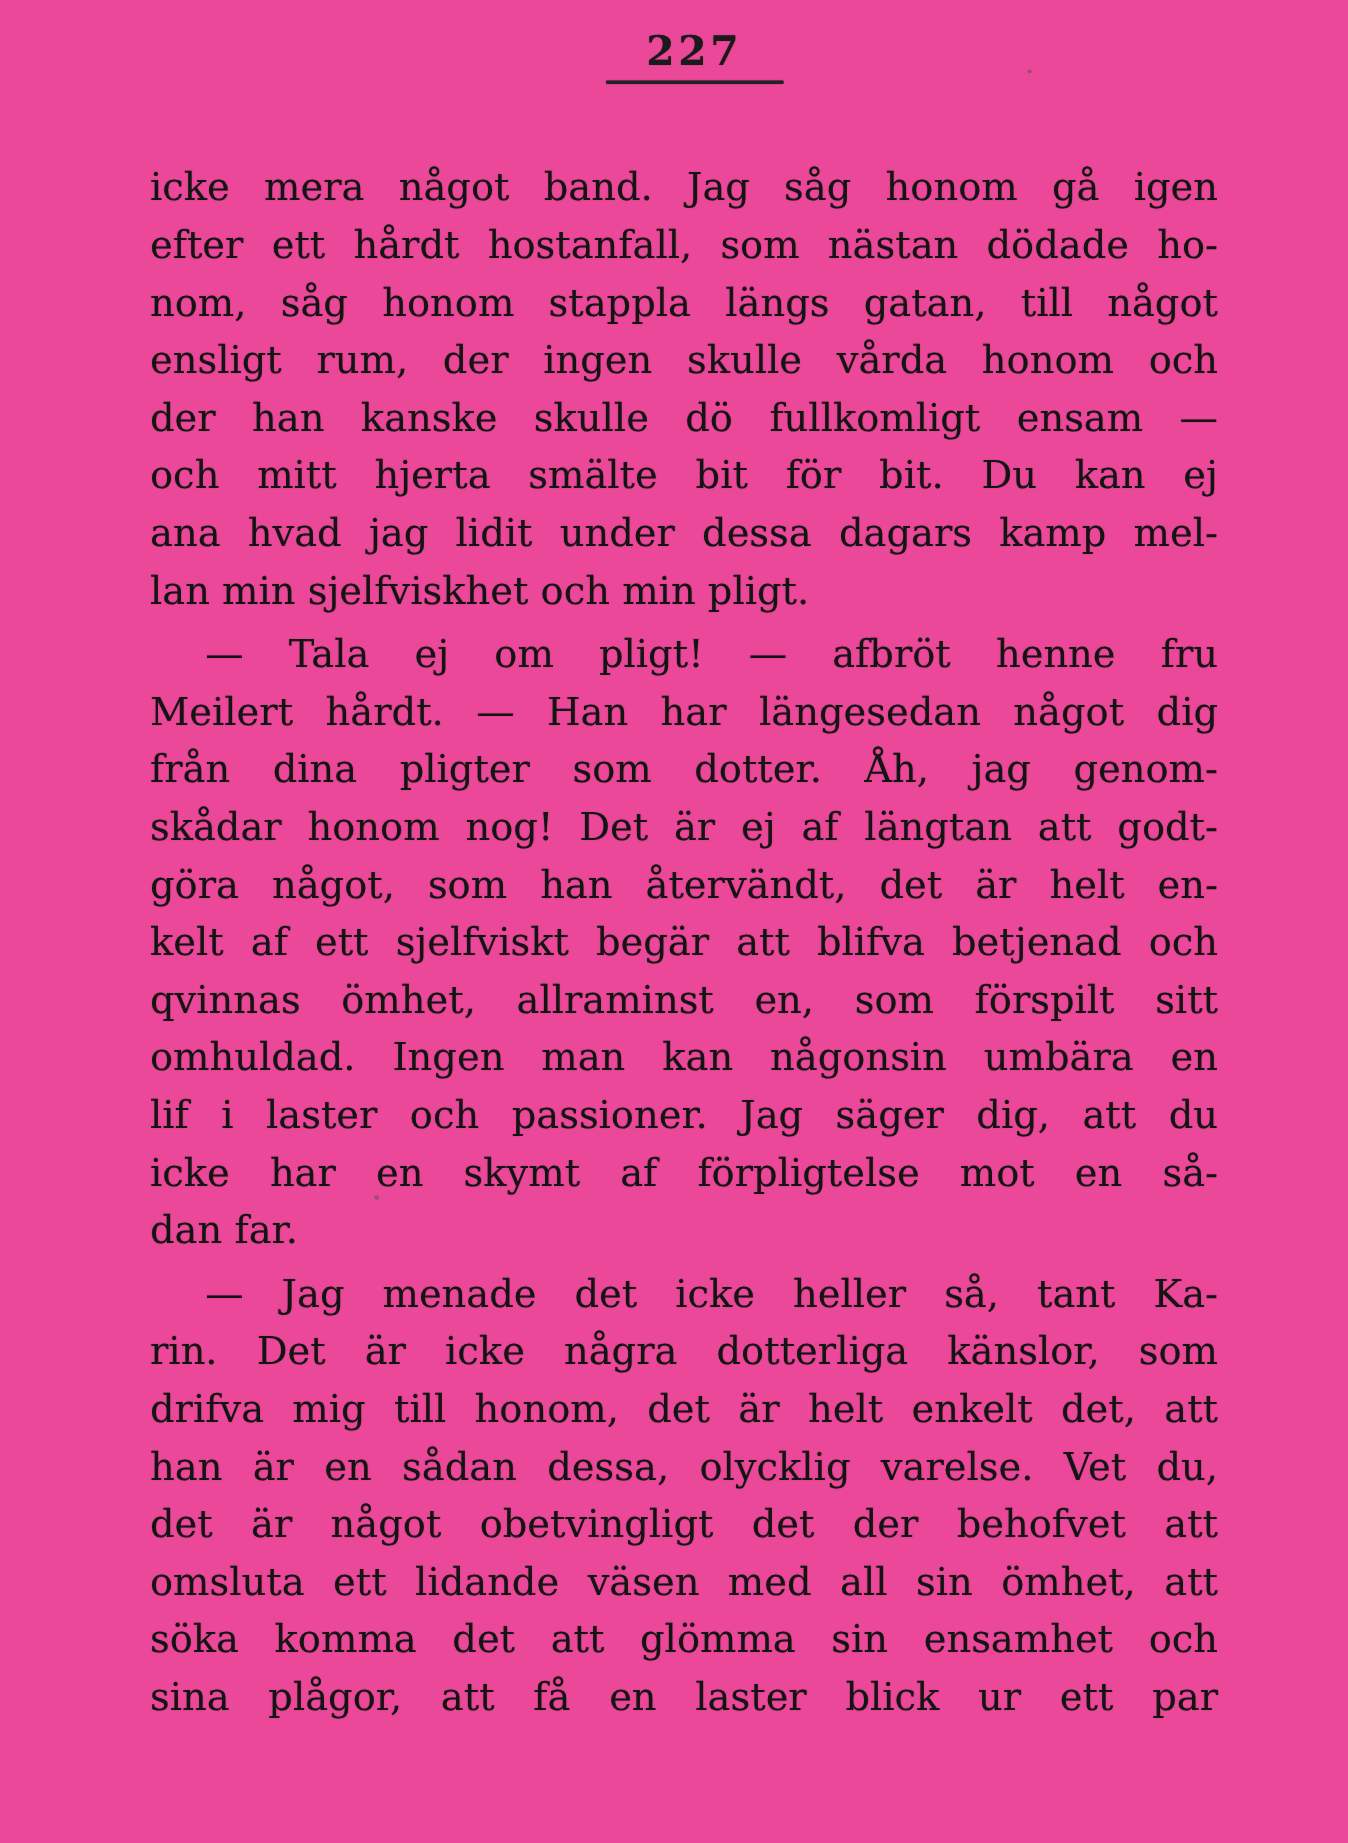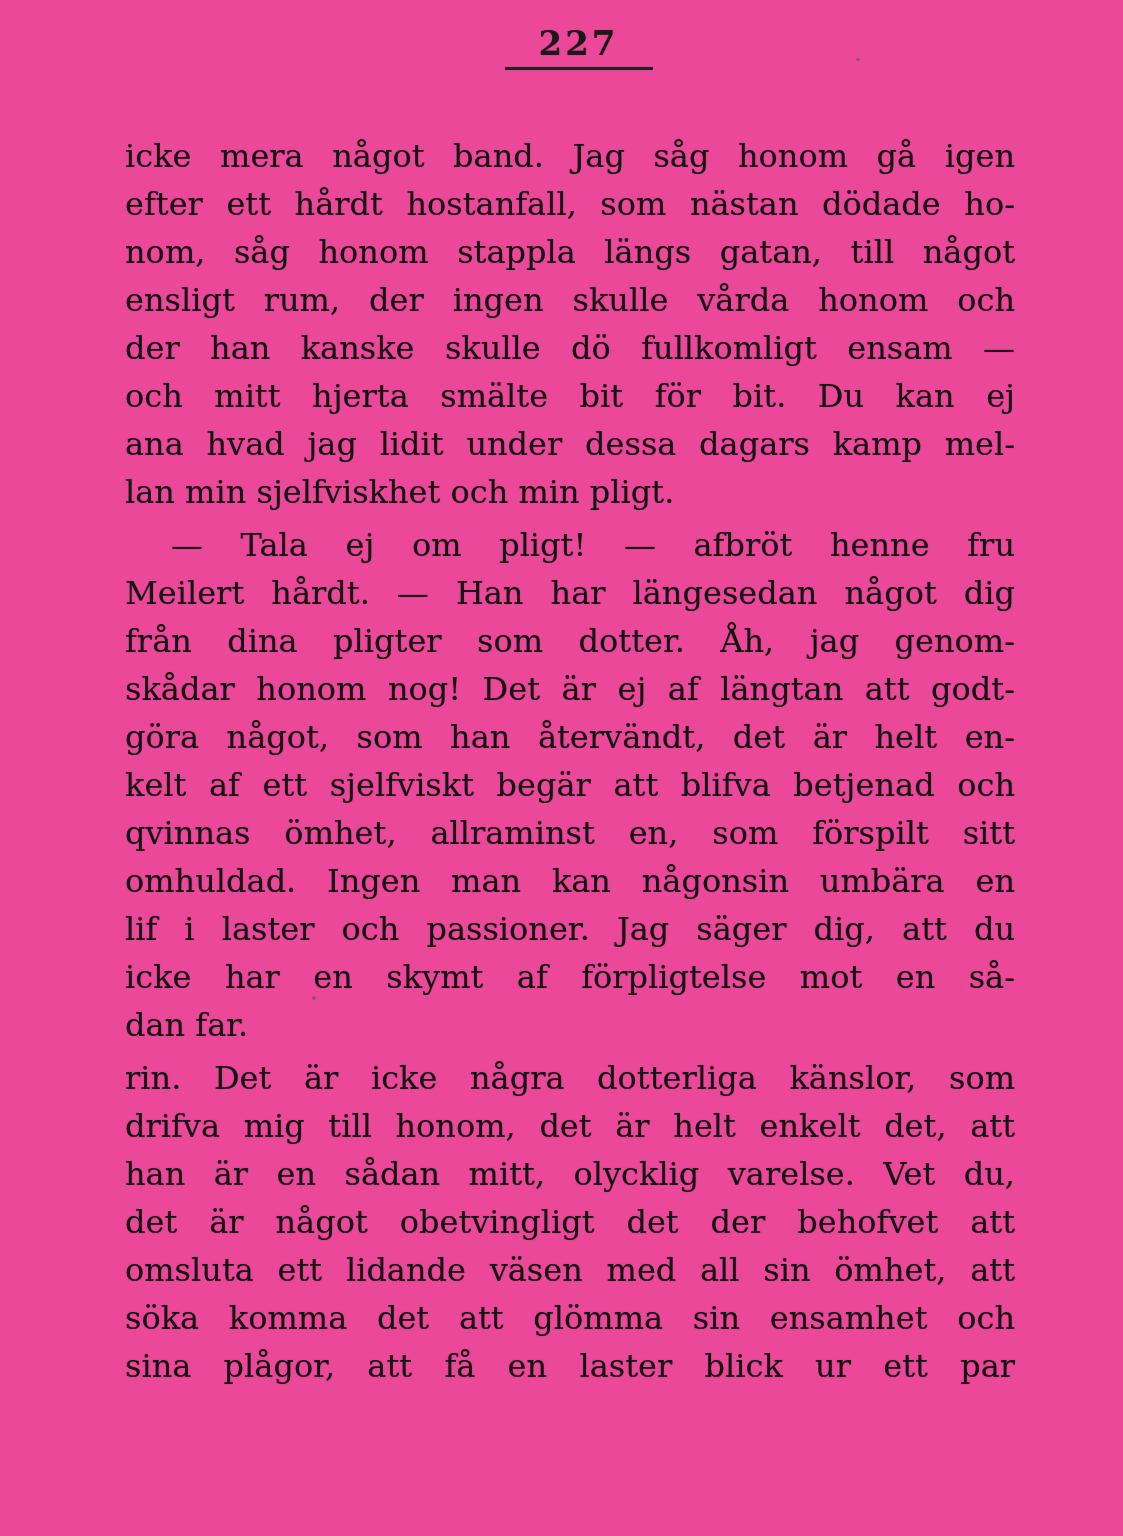--- a/index.html
+++ b/index.html
@@ -105,23 +105,24 @@
         <div class="line">skådar honom nog! Det är ej af längtan att godt-</div>
         <div class="line">göra något, som han återvändt, det är helt en-</div>
         <div class="line">kelt af ett sjelfviskt begär att blifva betjenad och</div>
         <div class="line">qvinnas ömhet, allraminst en, som förspilt sitt</div>
         <div class="line">omhuldad. Ingen man kan någonsin umbära en</div>
         <div class="line">lif i laster och passioner. Jag säger dig, att du</div>
         <div class="line">icke har en skymt af förpligtelse mot en så-</div>
         <div class="line short">dan far.</div>
       </div>
       <div class="paragraph">
+        <div class="line indent">— Jag menade det icke heller så, tant Ka-</div>
         <div class="line">rin. Det är icke några dotterliga känslor, som</div>
         <div class="line">drifva mig till honom, det är helt enkelt det, att</div>
-        <div class="line">han är en sådan mitt, olycklig varelse. Vet du,</div>
+        <div class="line">han är en sådan dessa, olycklig varelse. Vet du,</div>
         <div class="line">det är något obetvingligt det der behofvet att</div>
         <div class="line">omsluta ett lidande väsen med all sin ömhet, att</div>
         <div class="line">söka komma det att glömma sin ensamhet och</div>
         <div class="line">sina plågor, att få en laster blick ur ett par</div>
       </div>
     </div>
 
   <div class="speck s1"></div>
   <div class="speck s2"></div>
 </div>

